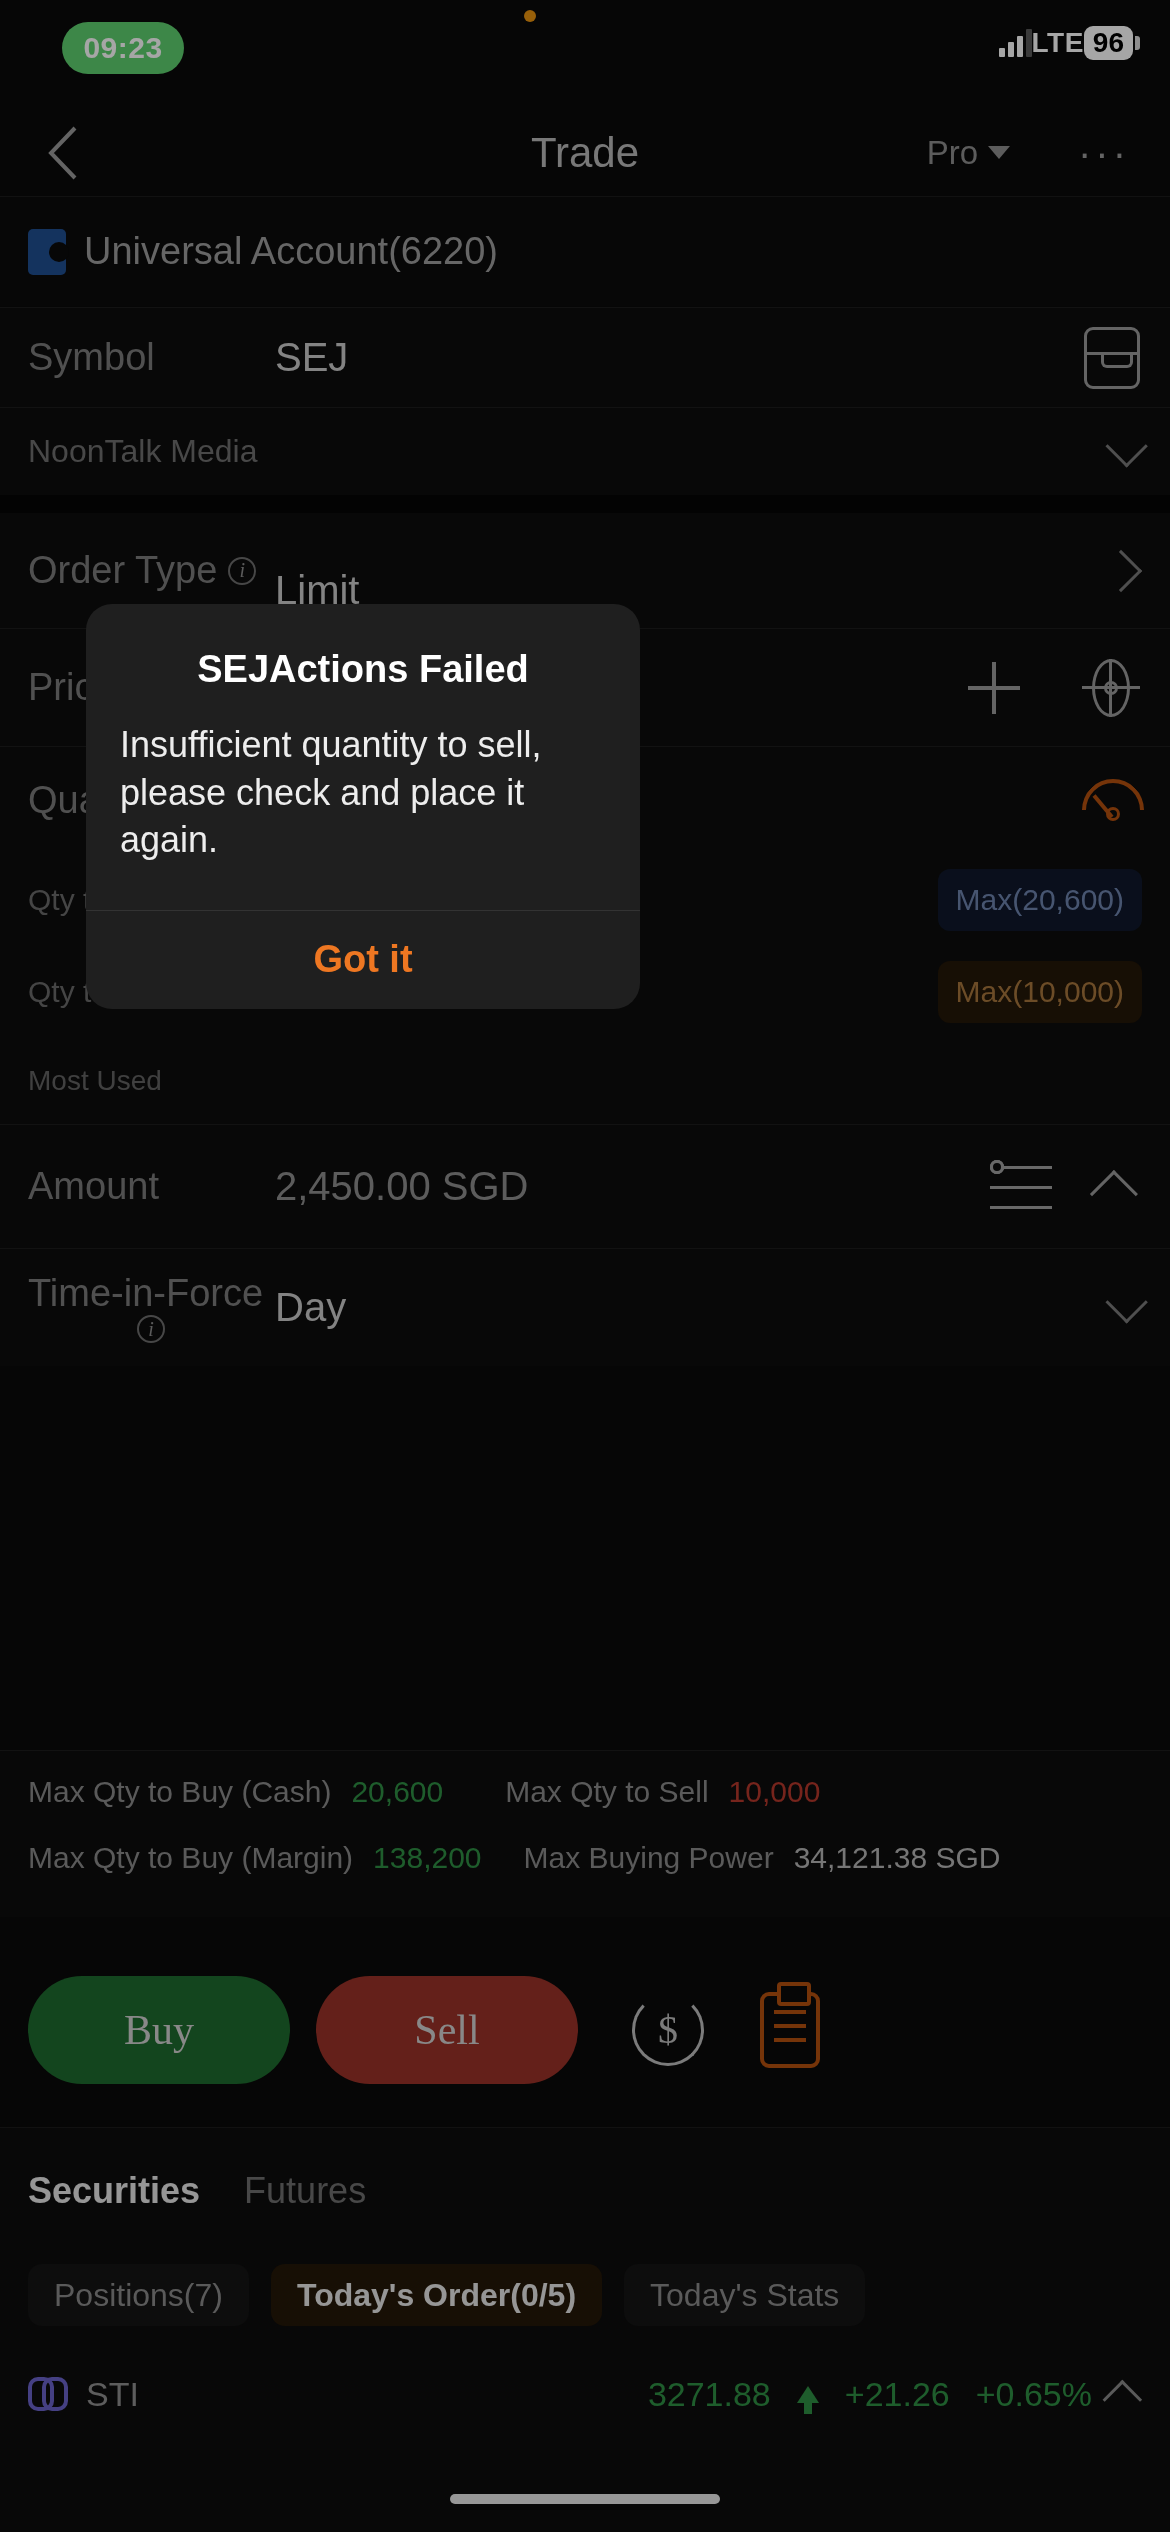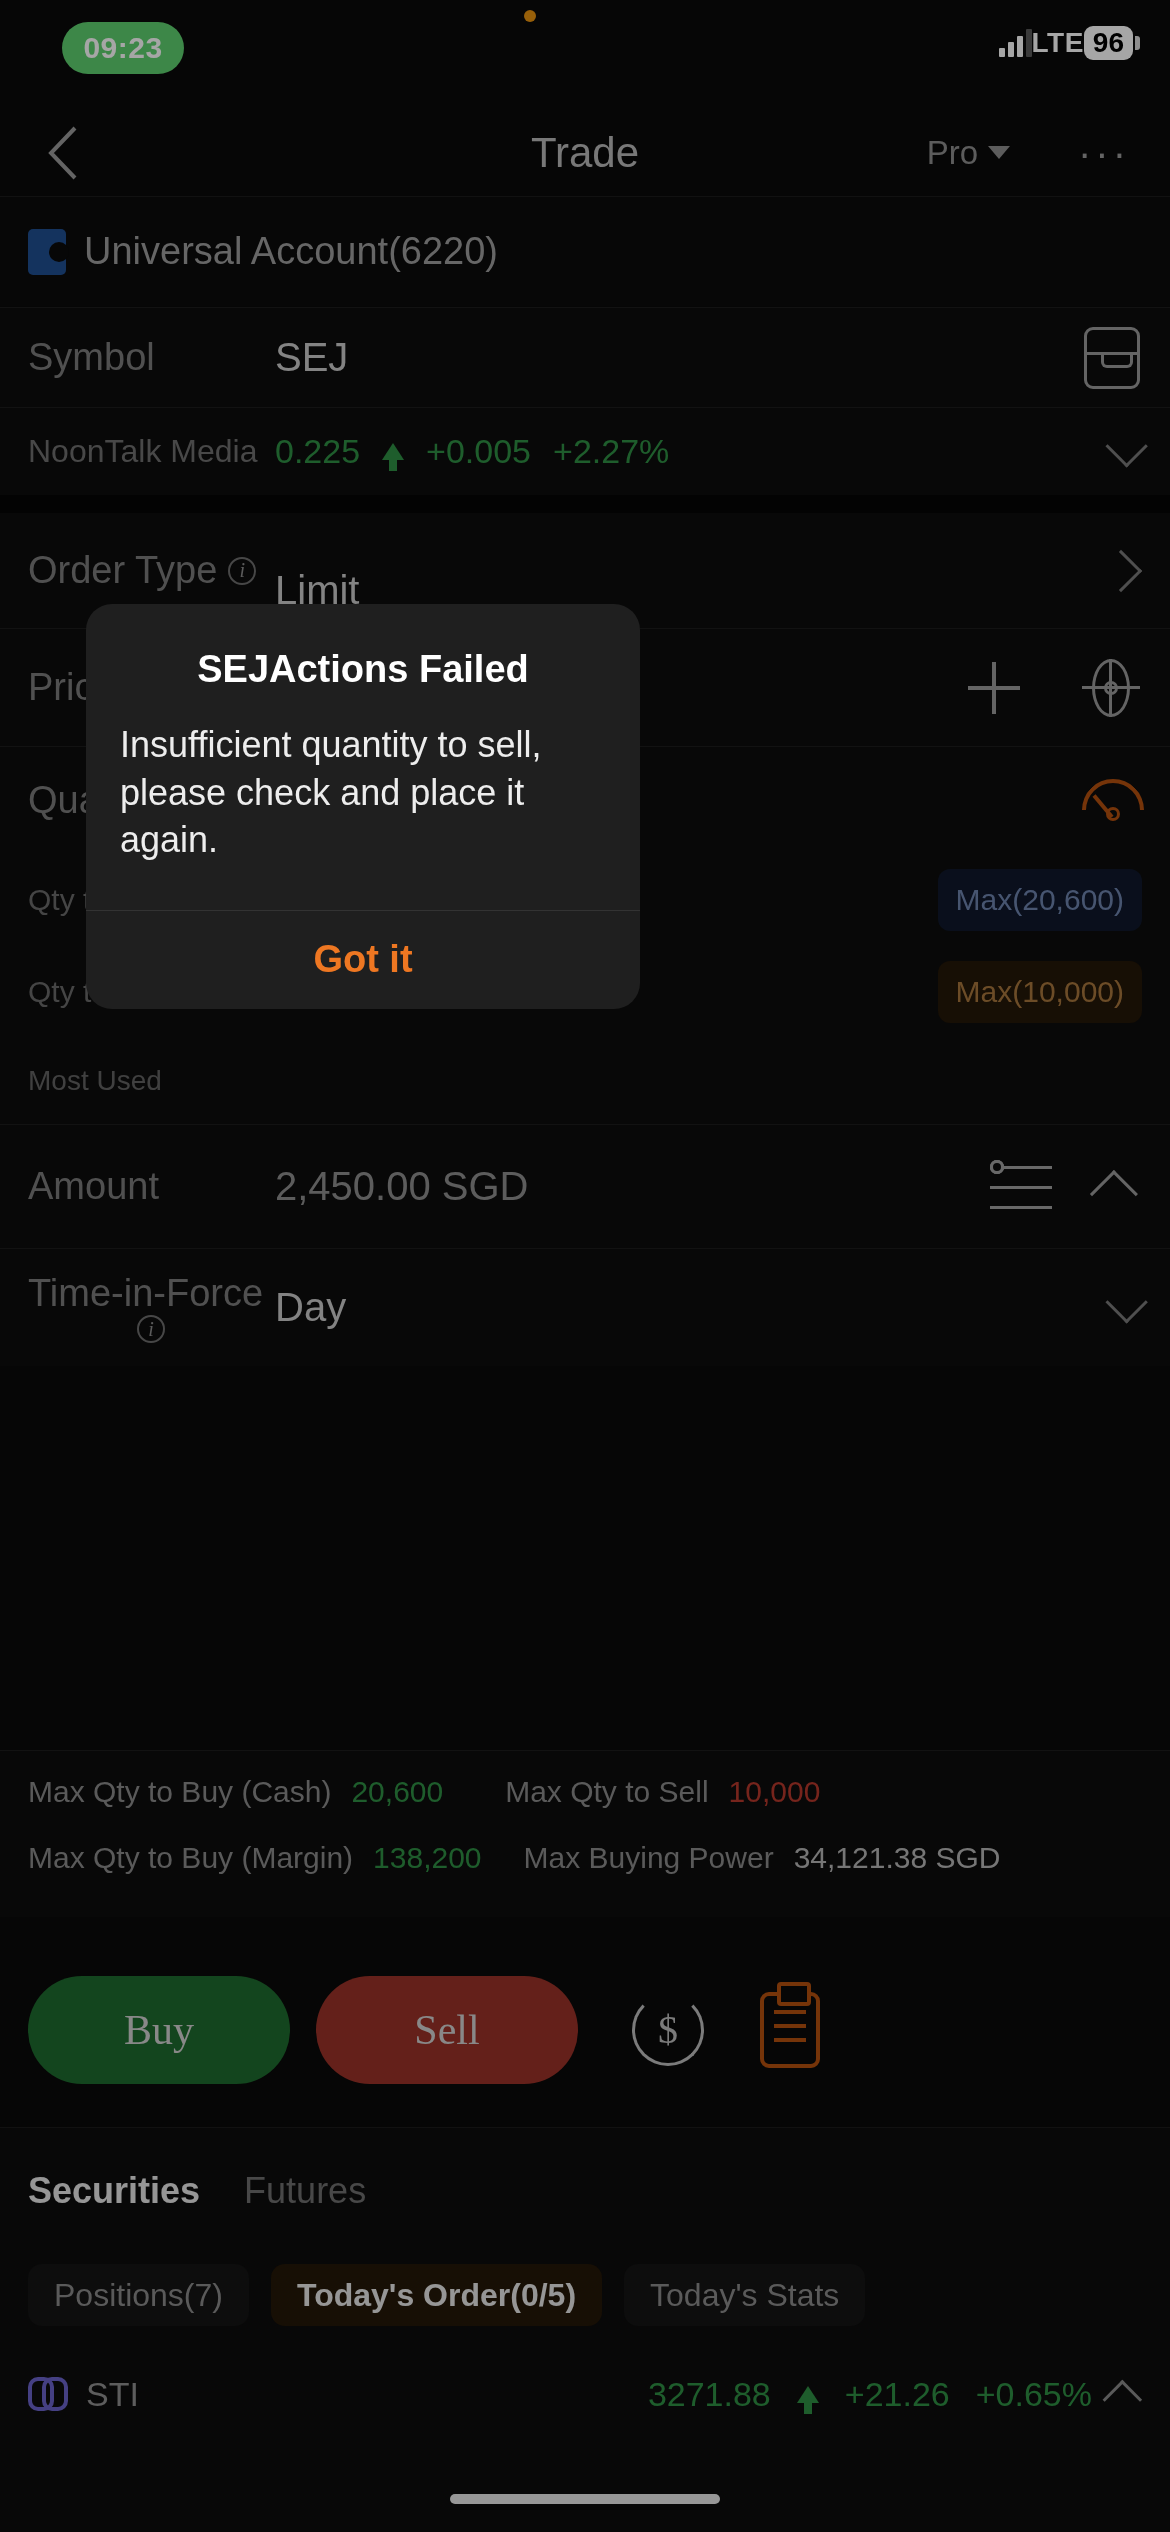--- a/index.html
+++ b/index.html
@@ -218,26 +218,20 @@
   <div class="panel">
 
     <div class="row row-symbol sep">
       <span class="lbl">Symbol</span>
       <span class="val">SEJ</span>
       <span class="box-ic"></span>
     </div>
 
     <div class="row row-quote sep">
       <span class="lbl">NoonTalk Media</span>
-      <span class="q-wrap">
-        <span>0.225</span>
-        <span class="arr-up"></span>
-        <span>+0.005</span>
-        <span>+2.27%</span>
-      </span>
       <span class="chev down"></span>
     </div>
 
     <div class="gap"></div>
 
     <div class="row row-order">
       <span class="lbl">
         <span>Order Type</span>
         <span class="info-i">i</span>
       </span>

